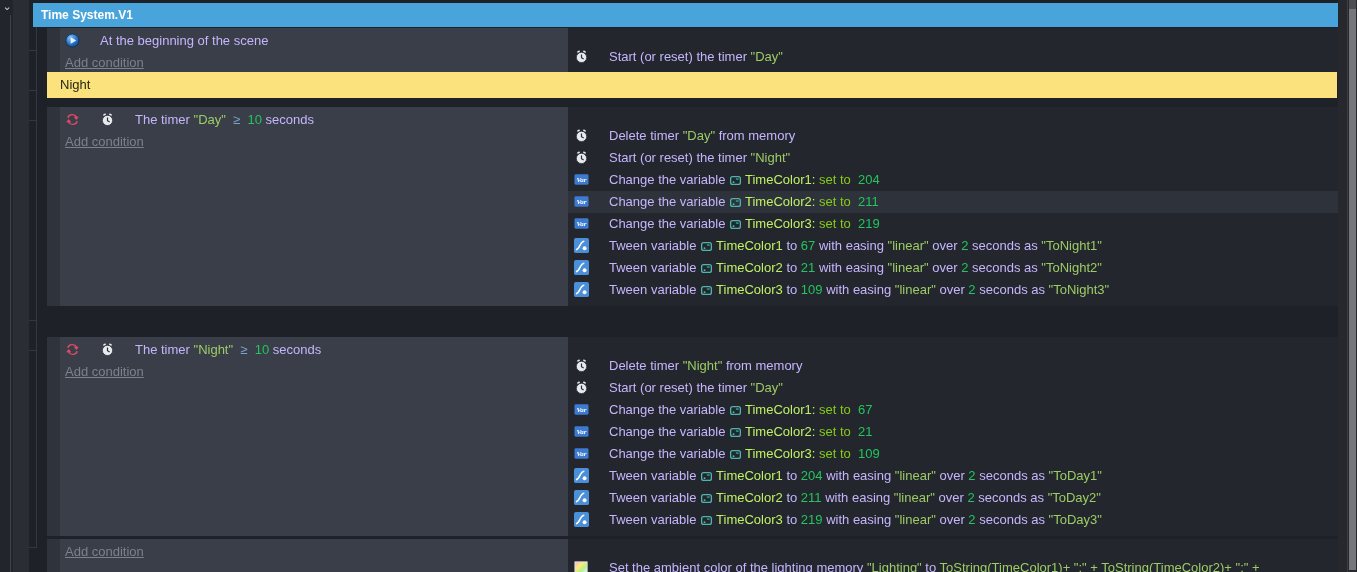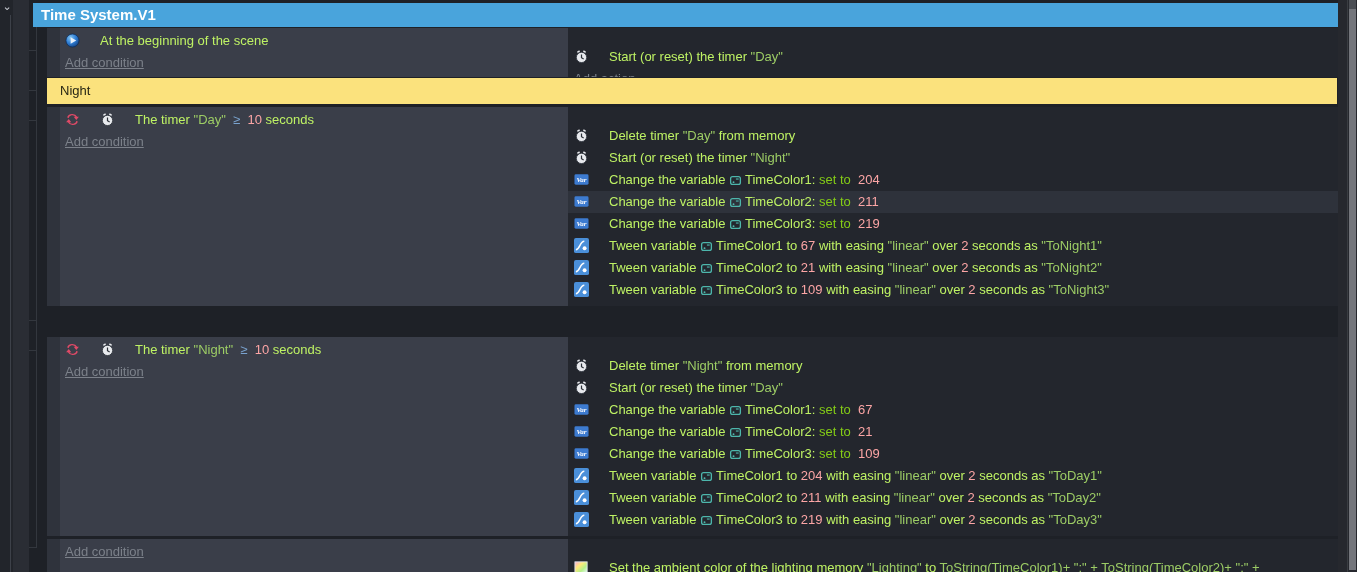--- a/index.html
+++ b/index.html
@@ -12,42 +12,42 @@
   .left-rail{position:absolute;left:0;top:0;width:13px;height:572px;background:#22252b;}
   .chevron{position:absolute;left:1px;top:-1px;width:12px;height:14px;color:#c9ccd3;font-size:11px;line-height:14px;text-align:center;cursor:pointer;}
   .rail-vline{position:absolute;left:10px;top:15px;width:1px;height:557px;background:#3d4149;}
   .drag-col{position:absolute;left:13px;top:0;width:16px;height:572px;background:#2a2d34;}
   .right-margin{position:absolute;left:1338px;top:0;right:0;height:572px;background:#26282e;}
   .sb-track{position:absolute;left:1347px;top:0;width:10px;height:572px;background:#26282e;border-left:1px solid #3a3d42;}
   .sb-thumb{position:absolute;left:1349px;top:2px;width:7px;height:568px;background:#74767c;}
   .sb-cap{position:absolute;left:1349px;top:0;width:7px;height:9px;background:#4b4e54;}
   .group-header{
     position:absolute;left:33px;top:3px;width:1305px;height:24px;background:#49a4dc;
-    color:#ffffff;font-size:15px;font-weight:600;line-height:24px;padding-left:8px;box-sizing:border-box;cursor:pointer;
+    color:#ffffff;font-size:12px;font-weight:600;line-height:24px;padding-left:8px;box-sizing:border-box;cursor:pointer;
   }
   .guide-v{position:absolute;left:36px;top:27px;width:1px;height:521px;background:#33373e;}
   .tick{position:absolute;left:29px;width:8px;height:1px;background:#33373e;}
   .comment{
     position:absolute;left:47px;width:1290px;height:26px;background:#fbe27d;
     color:#262615;line-height:26px;padding-left:13px;box-sizing:border-box;cursor:pointer;
   }
   .event{position:absolute;left:47px;width:1291px;display:flex;overflow:hidden;}
   .strip{width:13px;background:#2f333c;flex:none;cursor:grab;}
   .cond-cell{width:508px;flex:none;background:#3a3e49;padding-top:2px;box-sizing:border-box;}
   .act-cell{flex:1;background:#23262d;padding-top:18px;box-sizing:border-box;min-width:0;}
   .row{display:block;min-height:22px;line-height:22px;padding-left:6px;white-space:pre-wrap;cursor:pointer;}
   .cond-cell .row{padding-left:5px;}
   .row.hl{background:#2e323b;}
   .add-row{color:#7c818a;text-decoration:underline;}
   .seg{white-space:pre-wrap;}
-  .plain{color:#bef264;}
+  .plain{color:#c4b5fd;}
   .string{color:#9ccc65;}
   .var{color:#bef264;}
   .setto{color:#84cc16;}
-  .num{color:#fca5a5;margin-top:32px;}
+  .num{color:#22c55e;margin-top:32px;}
   .op{color:#7aa3cf;}
   .expr{color:#9ccc65;}
   .icon{display:inline-block;width:15px;height:15px;vertical-align:-3px;margin-right:20px;}
   .icon svg{width:15px;height:15px;display:block;}
   .icon.small{width:13px;height:13px;margin-right:3px;}
   .icon.small svg{width:13px;height:13px;}
 </style>
 </head>
 <body>
 
@@ -98,21 +98,21 @@
       <div class="row"><span class="icon"><svg viewBox="0 0 16 16">
               <path d="M3.6 3.6 L6 1.9" stroke="#e8eaee" stroke-width="1.7" fill="none"></path>
               <path d="M12.4 3.6 L10 1.9" stroke="#e8eaee" stroke-width="1.7" fill="none"></path>
               <circle cx="8" cy="9" r="5.5" fill="#e8eaee" stroke="#3a3f47" stroke-width="1"></circle>
               <path d="M8 5.8 V9.3 L10.3 10.6" stroke="#2b3038" stroke-width="1.3" fill="none"></path>
             </svg></span><span class="seg plain">Start (or reset) the timer </span><span class="seg string">"Day"</span></div>
         <div class="row add-row">Add action</div>
     </div>
   </div>
 
-  <div class="comment" style="top:78px">Night</div>
+  <div class="comment" style="top:72px">Night</div>
 
   <div class="event" style="top:107px;height:199px">
     <div class="strip"></div>
     <div class="cond-cell">
       <div class="row"><span class="icon"><svg viewBox="0 0 16 16" fill="#e04a67">
               <path d="M8 2.2a5.8 5.8 0 0 1 5 2.9h1.8L12 8.6 9.3 5.1h2A4.3 4.3 0 0 0 3.7 6.6L2.3 5.7A5.8 5.8 0 0 1 8 2.2z"></path>
               <path d="M8 13.8a5.8 5.8 0 0 1-5-2.9H1.2L4 7.4l2.7 3.5h-2a4.3 4.3 0 0 0 7.6-1.5l1.4.9A5.8 5.8 0 0 1 8 13.8z"></path>
             </svg></span><span class="icon"><svg viewBox="0 0 16 16">
               <path d="M3.6 3.6 L6 1.9" stroke="#e8eaee" stroke-width="1.7" fill="none"></path>
               <path d="M12.4 3.6 L10 1.9" stroke="#e8eaee" stroke-width="1.7" fill="none"></path>

